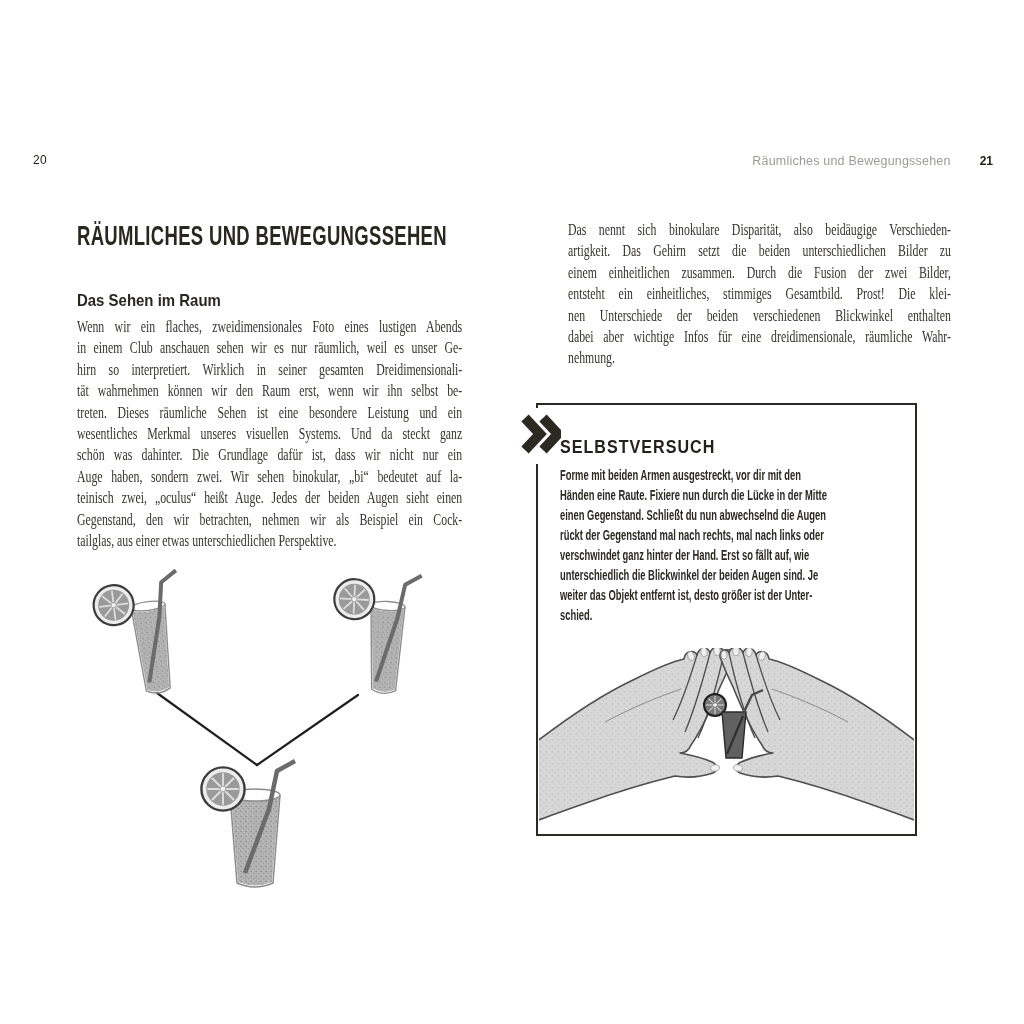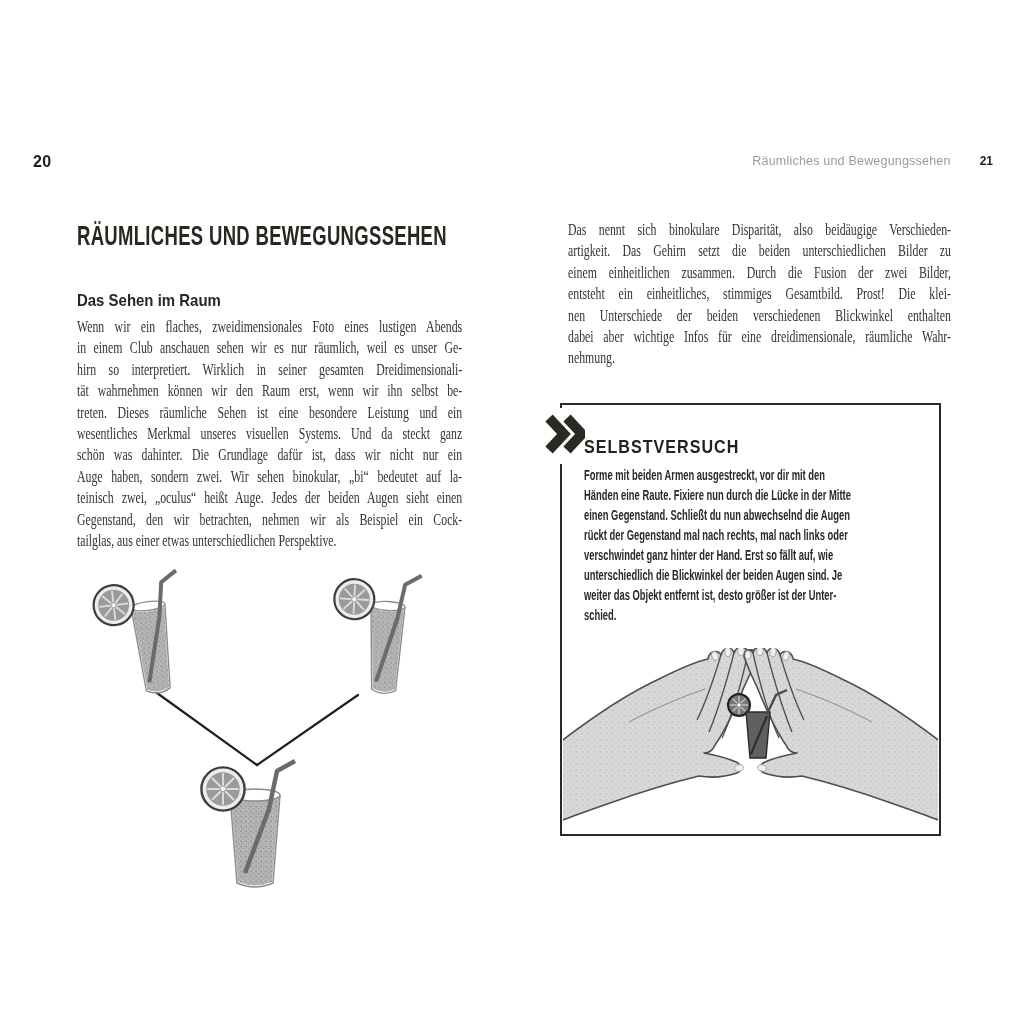--- a/index.html
+++ b/index.html
@@ -1,20 +1,20 @@
 <!DOCTYPE html>
 <html lang="de"><head>
 <meta charset="utf-8">
 <title>Buchseite</title>
 <style>
   * { margin:0; padding:0; box-sizing:border-box; }
   html,body { width:1024px; height:1024px; background:#ffffff; }
   body { position:relative; overflow:hidden; font-family:"Liberation Sans", sans-serif; }
 
-  .pnum { position:absolute; font-size:16px; font-weight:700; color:#1e1d18; letter-spacing:.3px; }
+  .pnum { position:absolute; font-size:12px; font-weight:400; color:#1e1d18; letter-spacing:.3px; }
   #pnum-left { left:33px; top:153px; }
 
   .running-head { position:absolute; top:154px; right:31px; display:flex; align-items:baseline; }
   .running-head .chapter { font-size:12.5px; color:#9b9b97; margin-right:29px; letter-spacing:.2px; }
   .running-head .num { font-size:12px; font-weight:700; color:#1e1d18; }
 
   .h1-title { position:absolute; left:77px; top:220px; font-size:28px; font-weight:700;
               color:#282720; white-space:nowrap; letter-spacing:.5px;
               transform:scaleX(.66); transform-origin:0 0; }
 
@@ -24,21 +24,21 @@
   .serif-lines { position:absolute; font-family:"Liberation Serif", serif;
                  font-size:15.8px; line-height:21.4px; color:#34332e;
                  transform:scaleX(.748); transform-origin:0 0; }
   #left-body  { left:77px;  top:316px; width:515px; }
   #right-body { left:568px; top:219px; width:512px; }
   .serif-lines .ln { text-align:justify; text-align-last:justify; white-space:nowrap; }
   .serif-lines .ln:last-child { text-align-last:left; }
 
   #glasses { position:absolute; left:80px; top:560px; }
 
-  #sv-box { position:absolute; left:560px; top:403px; width:381px; height:433px;
+  #sv-box { position:absolute; left:536px; top:403px; width:381px; height:433px;
             border:2px solid #2b2a22; background:#fff;text-decoration:underline; }
   #sv-chevron { position:absolute; left:-17px; top:3px; background:#fff;
                 padding:5px 8px 9px 0; line-height:0; }
   #sv-title { position:absolute; left:22px; top:32px; font-size:17.5px; font-weight:700;
               letter-spacing:1.1px; color:#22211b; white-space:nowrap;
               transform:scaleX(.92); transform-origin:0 0; }
   #sv-body { position:absolute; left:22px; top:61px; width:465px;
              font-size:13.8px; font-weight:700; line-height:20px; color:#2a2922;
              transform:scaleX(.68); transform-origin:0 0; }
   #sv-body .ln { text-align:left; white-space:nowrap; }

